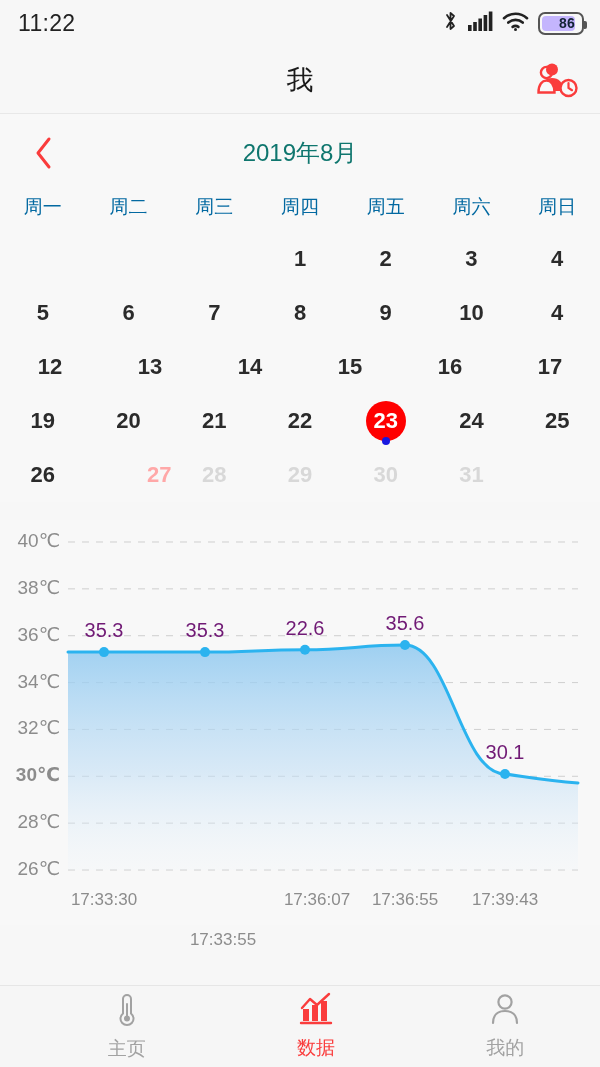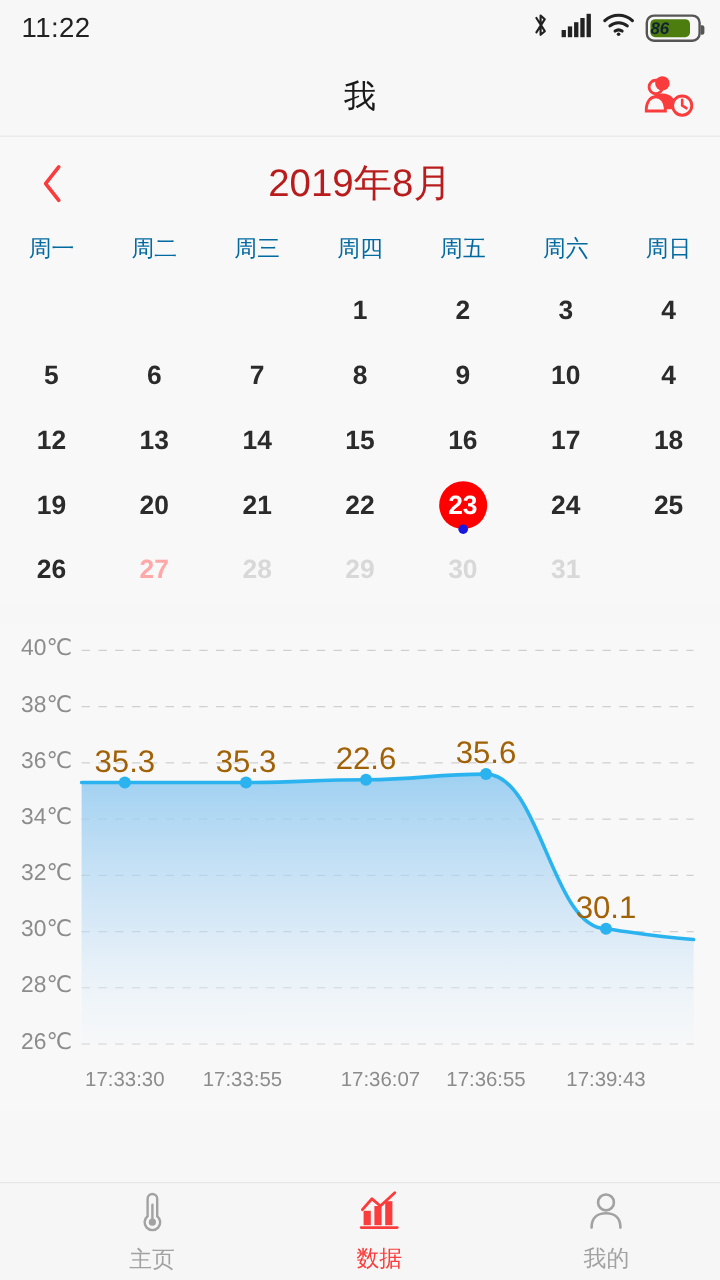--- a/index.html
+++ b/index.html
@@ -23,22 +23,22 @@
   .status-icons{ display:flex; align-items:center; gap:9px; }
   .battery{
     width:46px; height:23px; border:2px solid #555; border-radius:7px;
     position:relative; display:flex; align-items:center; padding:2px;
   }
   .battery::after{
     content:""; position:absolute; right:-5px; top:7px;
     width:3px; height:8px; background:#555; border-radius:0 2px 2px 0;
   }
   .battery-fill{
-    background:#4d7c0f; height:100%; width:86%;
-    border-radius:4px; display:flex; align-items:center; justify-content:flex-start;font-style:italic;
+    background:#c4b5fd; height:100%; width:86%;
+    border-radius:4px; display:flex; align-items:center; justify-content:flex-end;
   }
   .battery-num{ font-size:14px; color:#123; font-weight:bold; }
 
   
   .header{
     height:68px; width:100%;
     display:flex; align-items:center; justify-content:center;
     position:relative; background:#f7f7f7;
     border-bottom:1px solid #e8e8e8;
   }
@@ -51,33 +51,33 @@
   
   .calendar{ background:#f8f8f8; padding-top:8px; }
   .cal-head{
     height:62px; display:flex; align-items:center; position:relative;
     justify-content:center;
   }
   .cal-back{
     position:absolute; left:22px; top:50%; transform:translateY(-50%);
     width:44px; height:44px; display:flex; align-items:center; justify-content:center;
   }
-  .cal-month{ font-size:32px; color:#b91c1c; }
+  .cal-month{ font-size:24px; color:#0f766e; }
   .weekdays{ display:flex; padding:10px 0 6px; }
   .weekday{
     flex:1; text-align:center; font-size:19px; color:#0369a1;
   }
   .cal-grid{ display:flex; flex-direction:column; padding-top:6px; }
   .cal-row{ display:flex; height:54px; }
   .cal-cell{
     flex:1; display:flex; align-items:center; justify-content:center;
     position:relative; font-size:22px; font-weight:bold; color:#2b2b2b;
   }
   .cal-cell.empty{ color:transparent; }
-  .cal-cell.today{ color:#ffa8a8; }
+  .cal-cell.today{ color:#ffa8a8;justify-content:flex-end; }
   .cal-cell.disabled{ color:#d8d8d8; }
   .cal-cell.selected{ color:#fff; font-weight:bold; }
   .cal-cell.selected .daynum{
     width:40px; height:40px; border-radius:50%;
     background:#ff0000; color:#fff;
     display:flex; align-items:center; justify-content:center;
     font-size:22px;
   }
   .dot{
     position:absolute; bottom:3px; left:50%; transform:translateX(-50%);
@@ -92,21 +92,21 @@
   .chart-svg{ position:absolute; left:0; top:0; }
   .ylabel{
     position:absolute; font-size:19px; color:#8c8c8c;
     text-align:right; width:58px; left:2px;
   }
   .xlabel{
     position:absolute; font-size:17px; color:#8c8c8c;
     text-align:center; transform:translateX(-50%); top:370px;
   }
   .pointlabel{
-    position:absolute; font-size:26px; color:#a16207;
+    position:absolute; font-size:20px; color:#701a75;
     transform:translateX(-50%);
   }
 
   
   .bottomnav{
     position:absolute; left:0; bottom:0; width:600px; height:82px;
     display:flex; background:#f6f6f6; border-top:1px solid #e6e6e6;padding-left:32px;
   }
   .navitem{
     flex:1; display:flex; flex-direction:column;
@@ -246,23 +246,20 @@
           <span class="daynum">14</span>
         </div>
         <div class="cal-cell ">
           <span class="daynum">15</span>
         </div>
         <div class="cal-cell ">
           <span class="daynum">16</span>
         </div>
         <div class="cal-cell ">
           <span class="daynum">17</span>
-        </div>
-        <div class="cal-cell ">
-          <span class="daynum">18</span>
         </div>
       </div>
       <div class="cal-row">
         <div class="cal-cell ">
           <span class="daynum">19</span>
         </div>
         <div class="cal-cell ">
           <span class="daynum">20</span>
         </div>
         <div class="cal-cell ">
@@ -333,30 +330,30 @@
         <circle cx="104" cy="132.11428571428578" r="5" fill="#2bb3ef"></circle>
         <circle cx="205" cy="132.11428571428578" r="5" fill="#2bb3ef"></circle>
         <circle cx="305" cy="129.7714285714286" r="5" fill="#2bb3ef"></circle>
         <circle cx="405" cy="125.08571428571426" r="5" fill="#2bb3ef"></circle>
         <circle cx="505" cy="253.94285714285712" r="5" fill="#2bb3ef"></circle>
       </g>
   </svg>
   <div id="ylabels">
       <div class="ylabel" style="top: 337px;">26℃</div>
       <div class="ylabel" style="top: 290.143px;">28℃</div>
-      <div class="ylabel" style="top: 243.286px;">30℃</div>
+      <div class="ylabel" style="top: 243.286px; font-weight: bold;">30℃</div>
       <div class="ylabel" style="top: 196.429px;">32℃</div>
       <div class="ylabel" style="top: 149.571px;">34℃</div>
       <div class="ylabel" style="top: 102.714px;">36℃</div>
       <div class="ylabel" style="top: 55.8571px;">38℃</div>
       <div class="ylabel" style="top: 9px;">40℃</div>
     </div>
   <div id="xlabels">
       <div class="xlabel" style="left: 104px;">17:33:30</div>
-      <div class="xlabel" style="left: 202px;">17:33:55</div>
+      <div class="xlabel" style="left: 223px; margin-top: 40px;">17:33:55</div>
       <div class="xlabel" style="left: 305px; margin-left: 12px;">17:36:07</div>
       <div class="xlabel" style="left: 405px;">17:36:55</div>
       <div class="xlabel" style="left: 505px;">17:39:43</div>
     </div>
   <div id="plabels">
       <div class="pointlabel" style="left: 104px; top: 99.1143px;">35.3</div>
       <div class="pointlabel" style="left: 205px; top: 99.1143px;">35.3</div>
       <div class="pointlabel" style="left: 305px; top: 96.7714px;">22.6</div>
       <div class="pointlabel" style="left: 405px; top: 92.0857px;">35.6</div>
       <div class="pointlabel" style="left: 505px; top: 220.943px;">30.1</div>

